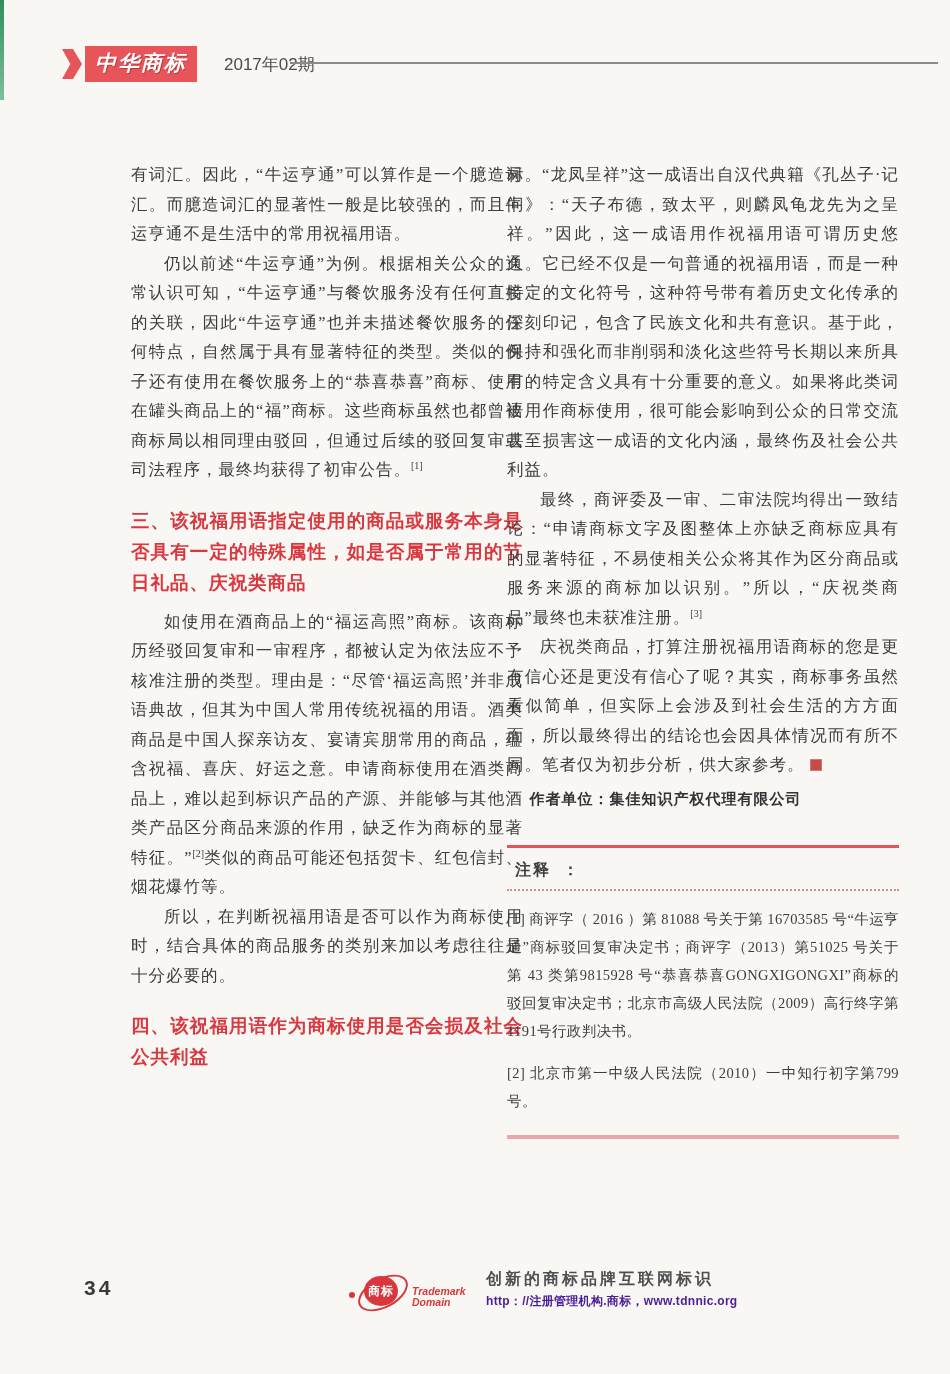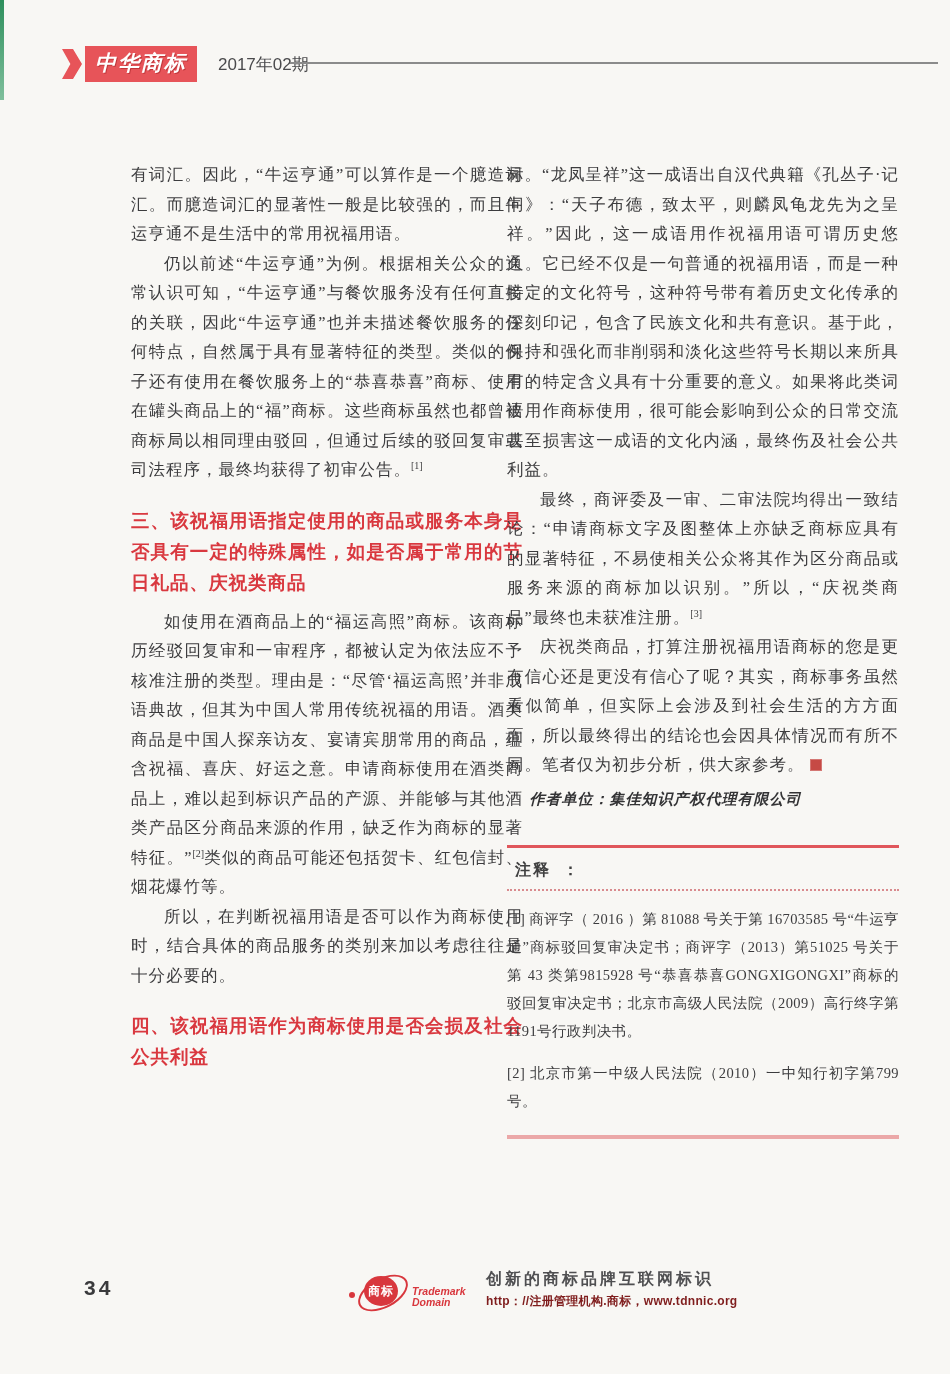--- a/index.html
+++ b/index.html
@@ -25,21 +25,21 @@
   }
   .badge-box{
     background:#e75459;color:#fff;
     font-style:italic;font-weight:bold;
     font-size:21px;letter-spacing:2px;
     padding:3px 10px 5px 10px;
     text-shadow:1px 1px 0 rgba(120,0,0,.35);
   }
   .issue{
     font-family:"Liberation Sans",sans-serif;
-    font-size:17px;color:#4a4a4c;margin-left:17px;vertical-align:middle;
+    font-size:17px;color:#4a4a4c;margin-left:23px;vertical-align:middle;
   }
   .header-rule{
     position:absolute;left:228px;top:16px;right:0;height:2px;
     background:#8b8b8b;
   }
   
   .col{position:absolute;top:160px;width:392px;}
   .col-left{left:115px;margin-left:16px;}
   .col-right{left:507px;}
   p.body{
@@ -62,21 +62,20 @@
     display:inline-block;width:12px;height:12px;
     background:#c64a45;margin-left:5px;
     vertical-align:-1px;
     box-shadow:inset 0 0 0 1px rgba(255,255,255,.25);
   }
   p.author{
     margin:10px 0 0 0;text-indent:1.5em;
     font-family:"Liberation Sans",sans-serif;
     font-size:15px;font-weight:600;color:#333335;
     letter-spacing:1px;
-    font-style:italic;
   }
   
   .notes{margin-top:36px;}
   .notes-topline{height:3px;background:#e0565b;}
   .notes-label{
     font-family:Liberation Mono, monospace;
     font-weight:bold;font-size:16px;color:#404040;
     letter-spacing:2px;
     padding:12px 0 8px 8px;
   }
@@ -119,21 +118,21 @@
     margin:18px 0 0 6px;width:64px;
   }
   .footer-text{margin-left:10px;}
   .tagline{
     font-family:"Liberation Sans",sans-serif;
     font-size:16px;font-weight:bold;color:#4f4f51;
     letter-spacing:3px;line-height:22px;
   }
   .url{
     font-family:"Liberation Sans",sans-serif;
-    font-size:12px;font-weight:bold;color:#7f1d1d;
+    font-size:12px;font-weight:bold;color:#4c1d95;
     letter-spacing:0.3px;margin-top:3px;
   }
 </style>
 </head>
 <body>
 
 <div class="page">
 
   <div class="edge-strip"></div>
 

